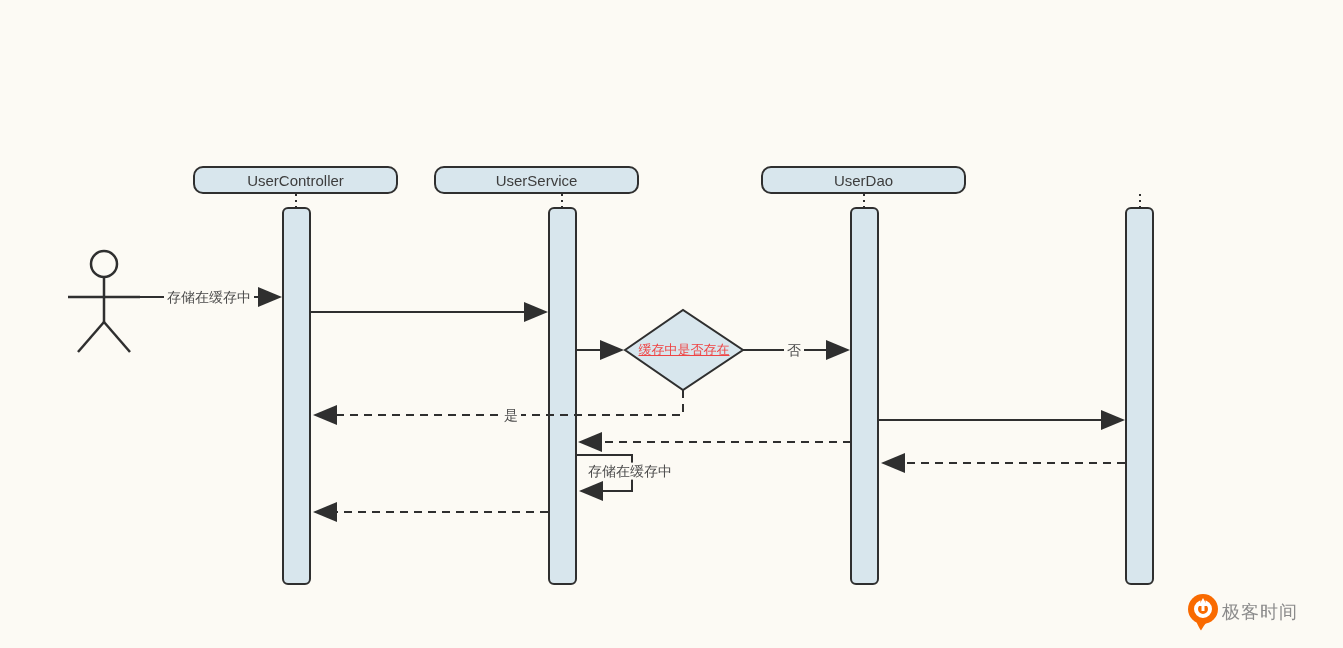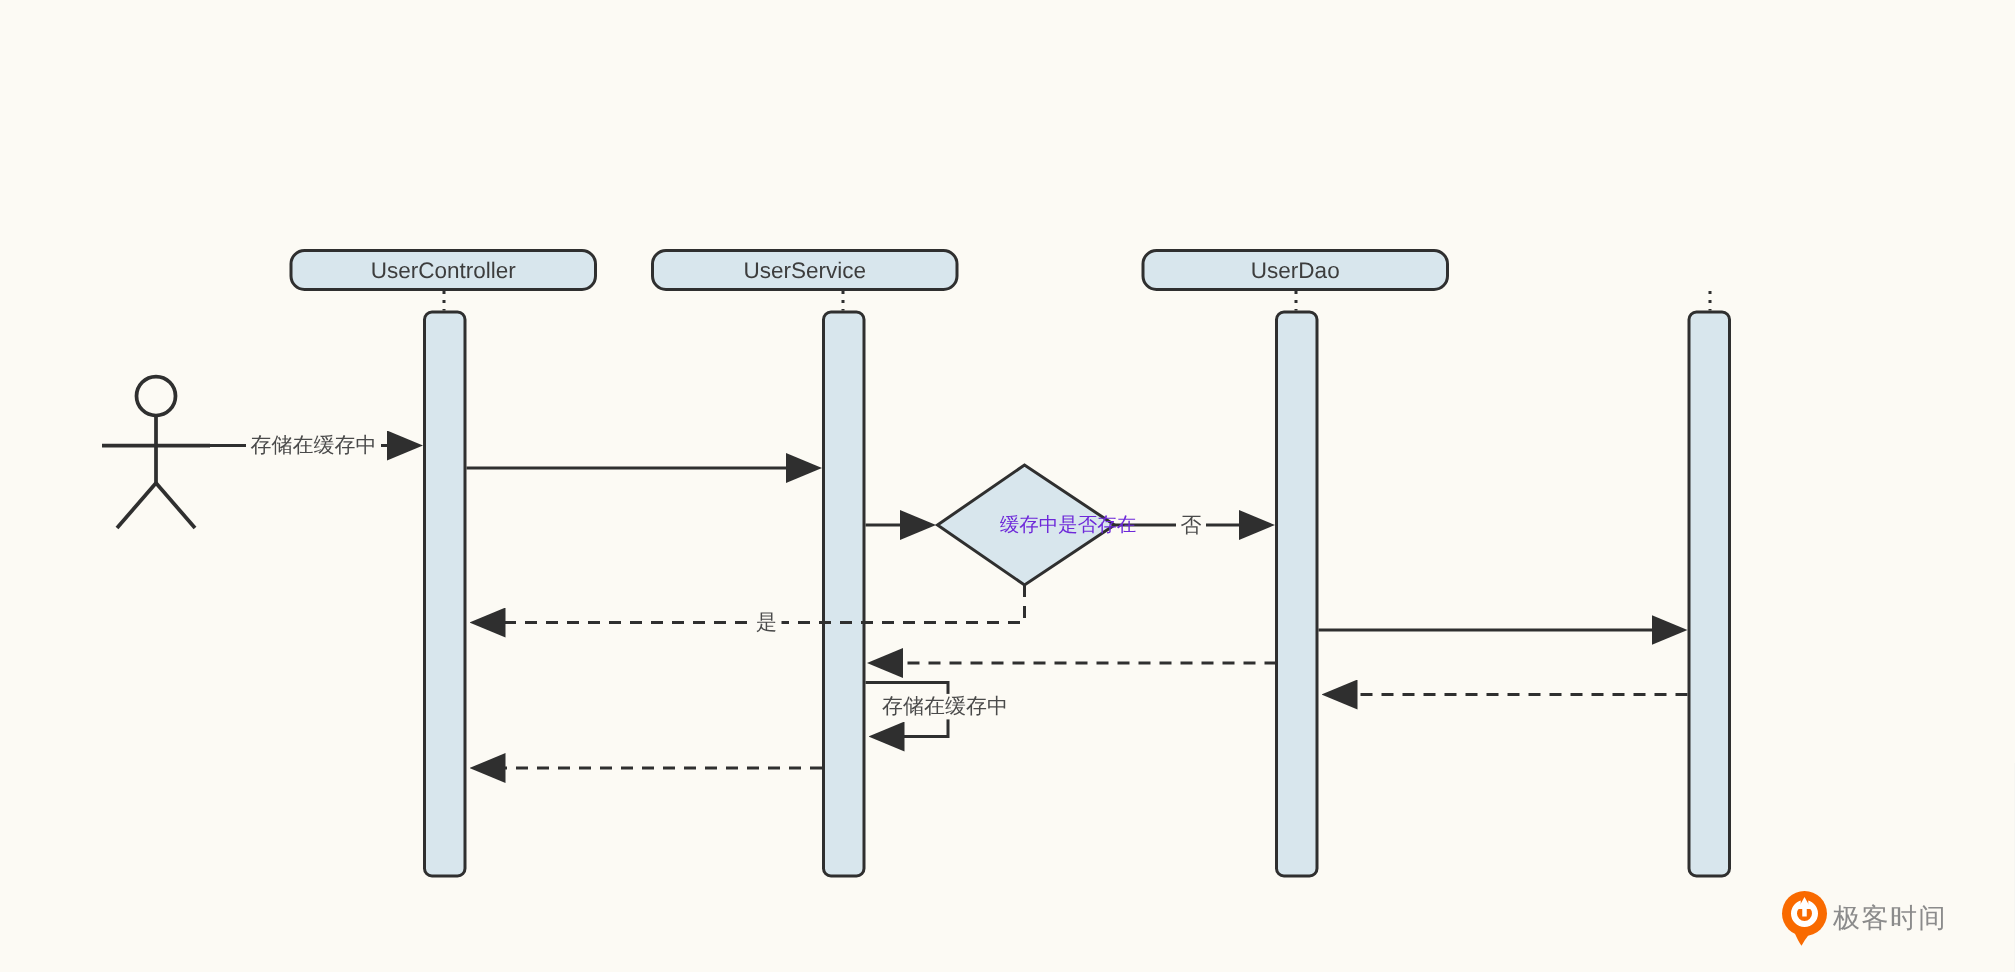--- a/index.html
+++ b/index.html
@@ -56,26 +56,27 @@
     color: #4A4A4A;
     background: #FCFAF4;
     padding: 0 3px;
     white-space: nowrap;
     transform: translate(-50%, -50%);
     line-height: 1.2;
   }
   .msg-label.left-anchored { transform: translate(0, -50%); }
   .diamond-label {
     position: absolute;
-    left: 712px; top: 350px;
+    left: 684px; top: 350px;
     transform: translate(-50%, -50%);
     font-size: 13px;
-    color: #6d28d9;
+    color: #ef4444;
     background: transparent;
     white-space: nowrap;
+    text-decoration: underline;
   }
   .logo {
     position: absolute;
     left: 1186px; top: 593px;
     display: flex;
     align-items: center;
   }
   .logo-text {
     font-size: 18px;
     color: #8B8B8B;

